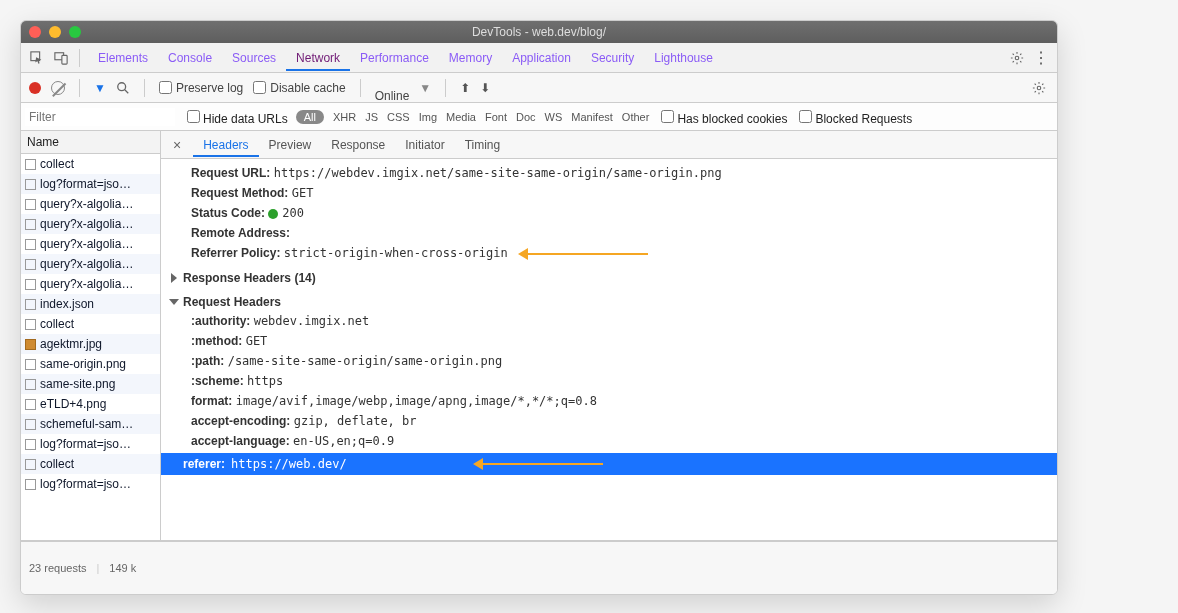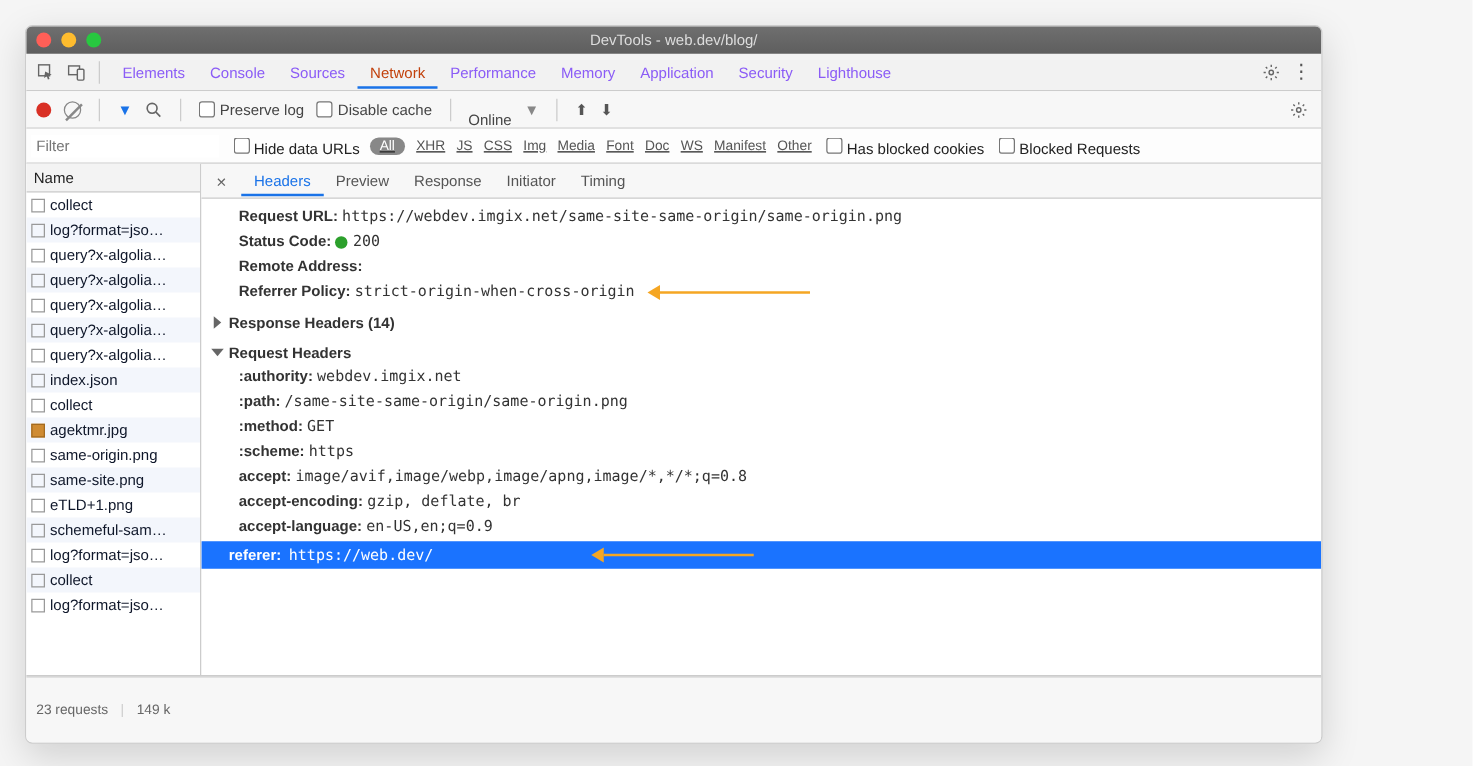--- a/index.html
+++ b/index.html
@@ -44,21 +44,21 @@
     background: #f2f2f2;
     height: 30px;
     gap: 4px;
   }
   .tab-icon { width: 20px; height: 20px; display: flex; align-items: center; justify-content: center; color: #555; }
   .divider-v { width: 1px; height: 18px; background: #ccc; margin: 0 4px; }
   .tabs .tab {
     padding: 6px 10px; color: #8b5cf6; cursor: pointer; font-size: 12px;
   }
   .tabs .tab.active {
-    color: #c2410c; border-bottom: 2px solid #1a73e8; padding-bottom: 4px;
+    color: #701a75; border-bottom: 2px solid #1a73e8; padding-bottom: 4px;
   }
   .tabs .spacer { flex: 1; }
   .toolbar {
     display: flex; align-items: center; border-bottom: 1px solid #ccc;
     padding: 4px 8px; background: #f7f7f7; height: 30px; gap: 10px;
   }
   .toolbar .rec { width: 12px; height: 12px; border-radius: 50%; background: #d93025; }
   .toolbar .stop { width: 14px; height: 14px; border: 1.5px solid #888; border-radius: 50%; position: relative; }
   .toolbar .stop::after { content:''; position:absolute; left:-2px; top:7px; width:18px; height:1.5px; background:#888; transform: rotate(-45deg); }
   .toolbar .funnel { color: #1a73e8; }
@@ -214,21 +214,21 @@
       <svg class="gear" viewBox="0 0 16 16">
           <circle cx="8" cy="8" r="2" fill="none" stroke="#666" stroke-width="1.3"></circle>
           <path d="M8 1v2M8 13v2M1 8h2M13 8h2M3 3l1.4 1.4M11.6 11.6L13 13M3 13l1.4-1.4M11.6 4.4L13 3" stroke="#666" stroke-width="1.3"></path>
         </svg>
     </div>
   </div>
 
   <div class="filterbar">
     <input class="filter" placeholder="Filter" style="">
     <label class="chk"><input type="checkbox" style=""><span>Hide data URLs</span></label>
-    <div id="ftypes" style="display:flex;gap:9px;align-items:center;text-decoration:underline;">
+    <div id="ftypes" style="display:flex;gap:9px;align-items:center;">
         <span class="pill">All</span>
         <span class="ftype">XHR</span>
         <span class="ftype">JS</span>
         <span class="ftype">CSS</span>
         <span class="ftype">Img</span>
         <span class="ftype">Media</span>
         <span class="ftype">Font</span>
         <span class="ftype">Doc</span>
         <span class="ftype">WS</span>
         <span class="ftype">Manifest</span>
@@ -285,21 +285,21 @@
           <div class="row">
             <span class="box"></span>
             <span>same-origin.png</span>
           </div>
           <div class="row alt">
             <span class="box"></span>
             <span>same-site.png</span>
           </div>
           <div class="row">
             <span class="box"></span>
-            <span>eTLD+1.png</span>
+            <span>eTLD+4.png</span>
           </div>
           <div class="row alt">
             <span class="box"></span>
             <span>schemeful-sam…</span>
           </div>
           <div class="row">
             <span class="box"></span>
             <span>log?format=jso…</span>
           </div>
           <div class="row alt">
@@ -319,40 +319,41 @@
             <div class="t active">Headers</div>
             <div class="t">Preview</div>
             <div class="t">Response</div>
             <div class="t">Initiator</div>
             <div class="t">Timing</div>
           </div>
       </div>
       <div class="details">
         <div class="section">
           <div class="kv"><b>Request URL:</b> <span class="mono">https://webdev.imgix.net/same-site-same-origin/same-origin.png</span></div>
+          <div class="kv"><b>Request Method:</b> <span class="mono">GET</span></div>
           <div class="kv"><b>Status Code:</b> <span class="dot"></span><span class="mono">200</span></div>
           <div class="kv"><b>Remote Address:</b></div>
           <div class="kv"><b>Referrer Policy:</b> <span class="mono">strict-origin-when-cross-origin</span><span class="arrow"></span></div>
         </div>
         <div class="section">
           <div class="sh collapsed">
               <span class="tri" style="transform:rotate(-90deg);"></span>
               <span>Response Headers (14)</span>
             </div>
         </div>
         <div class="section">
           <div class="sh">
               <span class="tri"></span>
               <span>Request Headers</span>
             </div>
           <div class="kv"><b>:authority:</b> <span class="mono">webdev.imgix.net</span></div>
+          <div class="kv"><b>:method:</b> <span class="mono">GET</span></div>
           <div class="kv"><b>:path:</b> <span class="mono">/same-site-same-origin/same-origin.png</span></div>
-          <div class="kv"><b>:method:</b> <span class="mono">GET</span></div>
           <div class="kv"><b>:scheme:</b> <span class="mono">https</span></div>
-          <div class="kv"><b>accept:</b> <span class="mono">image/avif,image/webp,image/apng,image/*,*/*;q=0.8</span></div>
+          <div class="kv"><b>format:</b> <span class="mono">image/avif,image/webp,image/apng,image/*,*/*;q=0.8</span></div>
           <div class="kv"><b>accept-encoding:</b> <span class="mono">gzip, deflate, br</span></div>
           <div class="kv"><b>accept-language:</b> <span class="mono">en-US,en;q=0.9</span></div>
         </div>
         <div class="hlrow">
           <b>referer:</b>
           <span class="mono">https://web.dev/</span>
           <span class="arrow"></span>
         </div>
       </div>
     </div>

